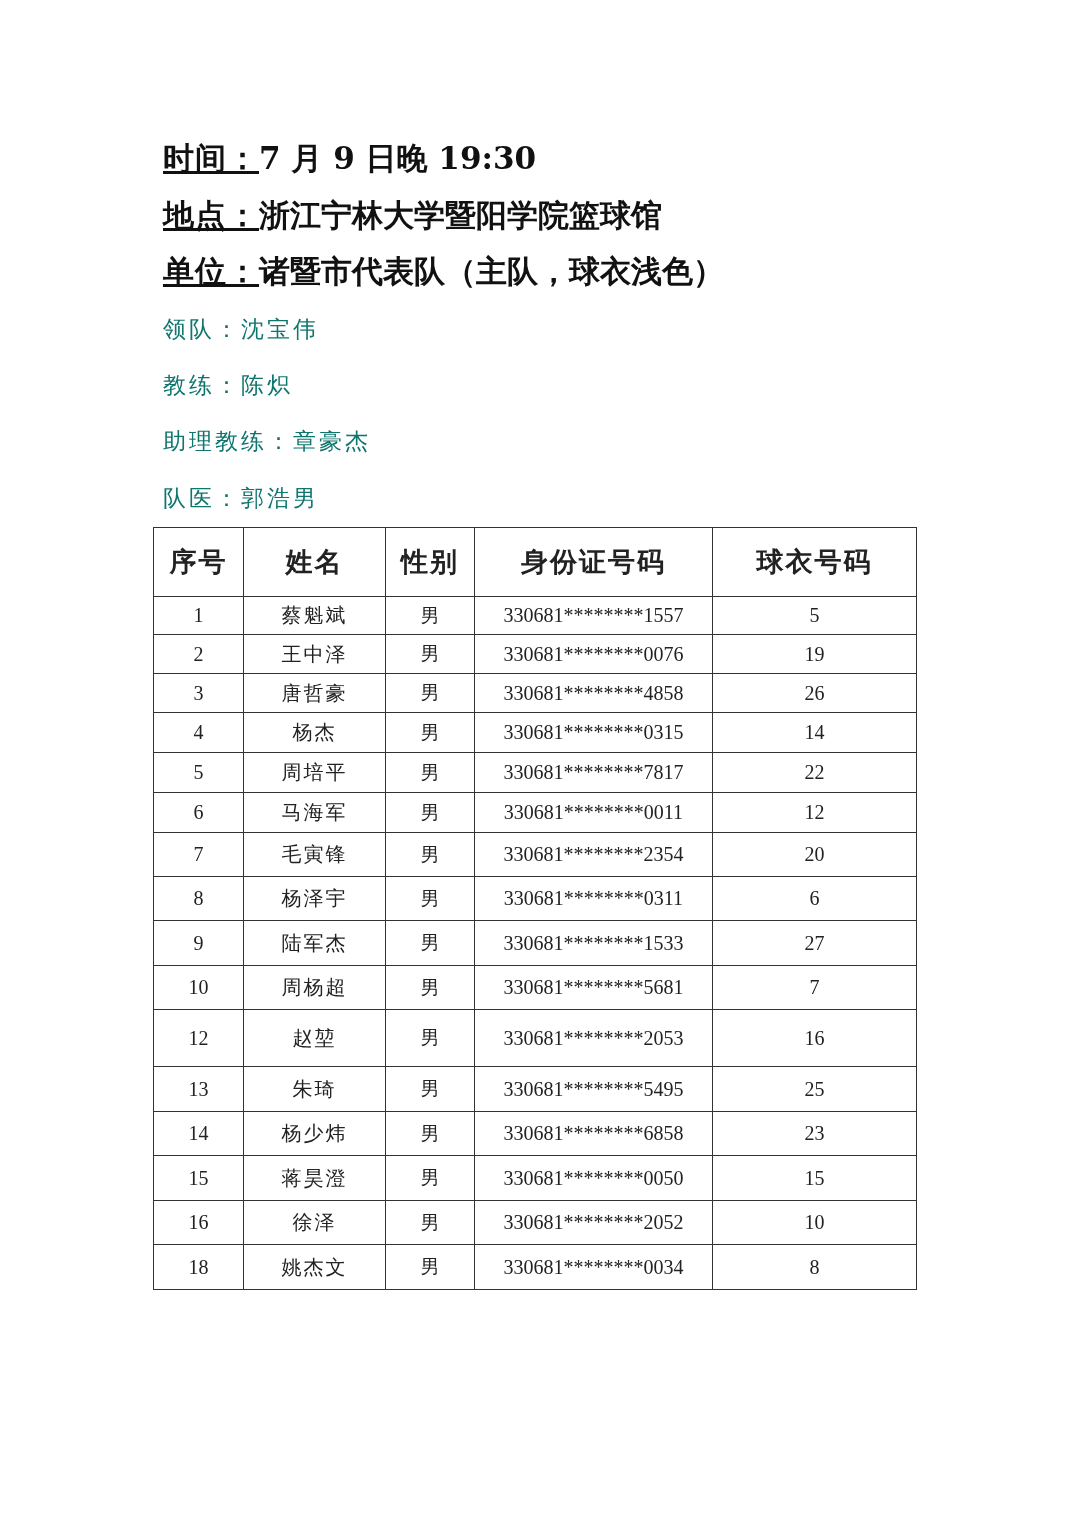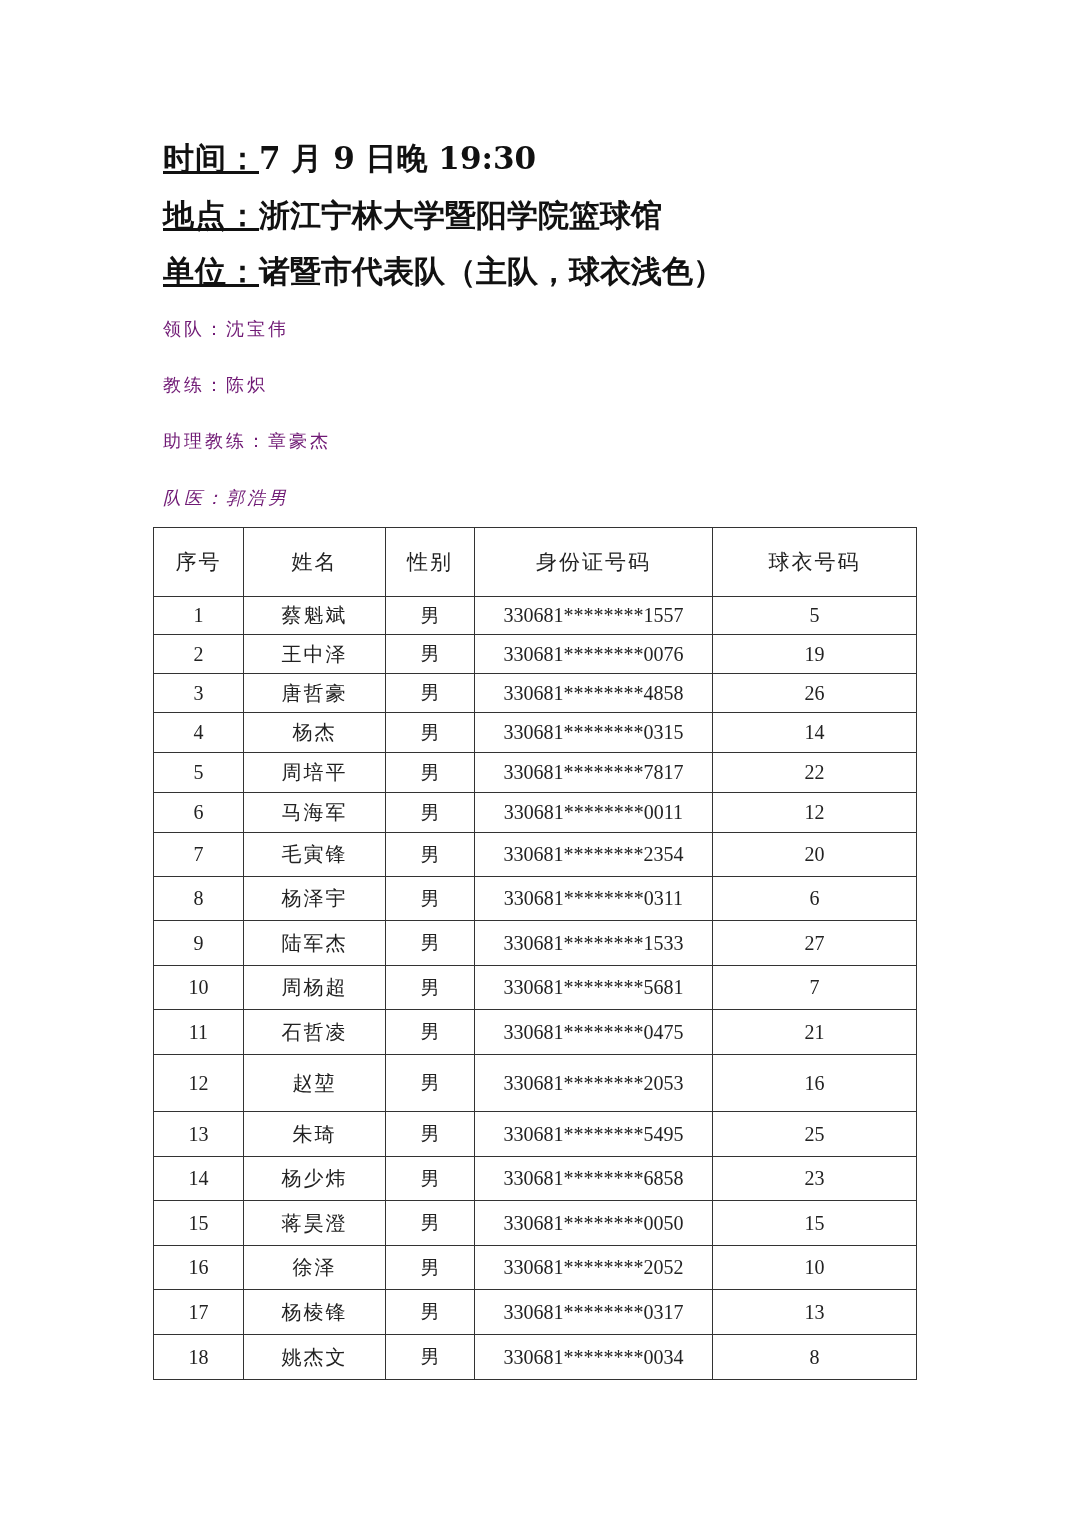--- a/index.html
+++ b/index.html
@@ -1,24 +1,24 @@
 <!DOCTYPE html>
 <html><head>
 <meta charset="utf-8">
 <style>
   html, body { margin:0; padding:0; background:#ffffff; }
   body { width:1080px; height:1527px; position:relative; overflow:hidden;
          font-family:"DejaVu Serif","Liberation Serif",serif; color:#111; }
   .info-bold { position:absolute; left:163px; font-size:31px; font-weight:bold; line-height:40px; white-space:nowrap; }
   .info-bold .lbl { letter-spacing:1px;text-decoration:underline; }
-  .info-plain { position:absolute; left:163px; font-size:18px; line-height:36px; white-space:nowrap; color:#701a75;
+  .info-plain { position:absolute; left:163px; font-size:23px; line-height:36px; white-space:nowrap; color:#0f766e;
                 font-family:"DejaVu Sans","Liberation Sans",sans-serif; letter-spacing:3px; }
   table { position:absolute; left:153px; top:527px; border-collapse:collapse; table-layout:fixed; }
   td, th { border:1.5px solid #333; text-align:center; padding:0; color:#222; }
-  th { font-family:"DejaVu Sans","Liberation Sans",sans-serif; font-size:21px; font-weight:normal; height:68px; letter-spacing:2px; }
+  th { font-family:"DejaVu Sans","Liberation Sans",sans-serif; font-size:27px; font-weight:bold; height:68px; letter-spacing:2px; }
   td { font-size:20px; font-family:"Liberation Serif","DejaVu Serif",serif; }
   td.name { font-family:"DejaVu Sans","Liberation Sans",sans-serif; font-size:20px; letter-spacing:2px; }
   td.sex { font-family:"DejaVu Sans","Liberation Sans",sans-serif; font-size:19px; }
 </style>
 </head>
 <body>
 
 <div class="info-bold" style="top:138px;">
   <span class="lbl">时间：</span><span>7 月 9 日晚 19:30</span>
 </div>
@@ -31,21 +31,21 @@
 
 <div class="info-plain" style="top:311px;">
   <span>领队：</span><span>沈宝伟</span>
 </div>
 <div class="info-plain" style="top:367px;">
   <span>教练：</span><span>陈炽</span>
 </div>
 <div class="info-plain" style="top:423px;">
   <span>助理教练：</span><span>章豪杰</span>
 </div>
-<div class="info-plain" style="top:480px;font-style:italic;">
+<div class="info-plain" style="top:480px;">
   <span>队医：</span><span>郭浩男</span>
 </div>
 
 <table>
   <colgroup>
     <col style="width:90px">
       <col style="width:142px">
       <col style="width:89px">
       <col style="width:238px">
       <col style="width:204px">
@@ -123,27 +123,20 @@
         <td>330681********1533</td>
         <td>27</td>
       </tr>
       <tr style="height: 44px;">
         <td>10</td>
         <td class="name">周杨超</td>
         <td class="sex">男</td>
         <td>330681********5681</td>
         <td>7</td>
       </tr>
-      <tr style="height: 45px;">
-        <td>11</td>
-        <td class="name">石哲凌</td>
-        <td class="sex">男</td>
-        <td>330681********0475</td>
-        <td>21</td>
-      </tr>
       <tr style="height: 57px;">
         <td>12</td>
         <td class="name">赵堃</td>
         <td class="sex">男</td>
         <td>330681********2053</td>
         <td>16</td>
       </tr>
       <tr style="height: 45px;">
         <td>13</td>
         <td class="name">朱琦</td>
@@ -166,27 +159,20 @@
         <td>15</td>
       </tr>
       <tr style="height: 44px;">
         <td>16</td>
         <td class="name">徐泽</td>
         <td class="sex">男</td>
         <td>330681********2052</td>
         <td>10</td>
       </tr>
       <tr style="height: 45px;">
-        <td>17</td>
-        <td class="name">杨棱锋</td>
-        <td class="sex">男</td>
-        <td>330681********0317</td>
-        <td>13</td>
-      </tr>
-      <tr style="height: 45px;">
         <td>18</td>
         <td class="name">姚杰文</td>
         <td class="sex">男</td>
         <td>330681********0034</td>
         <td>8</td>
       </tr>
     </tbody>
 </table>
 
 </body></html>

